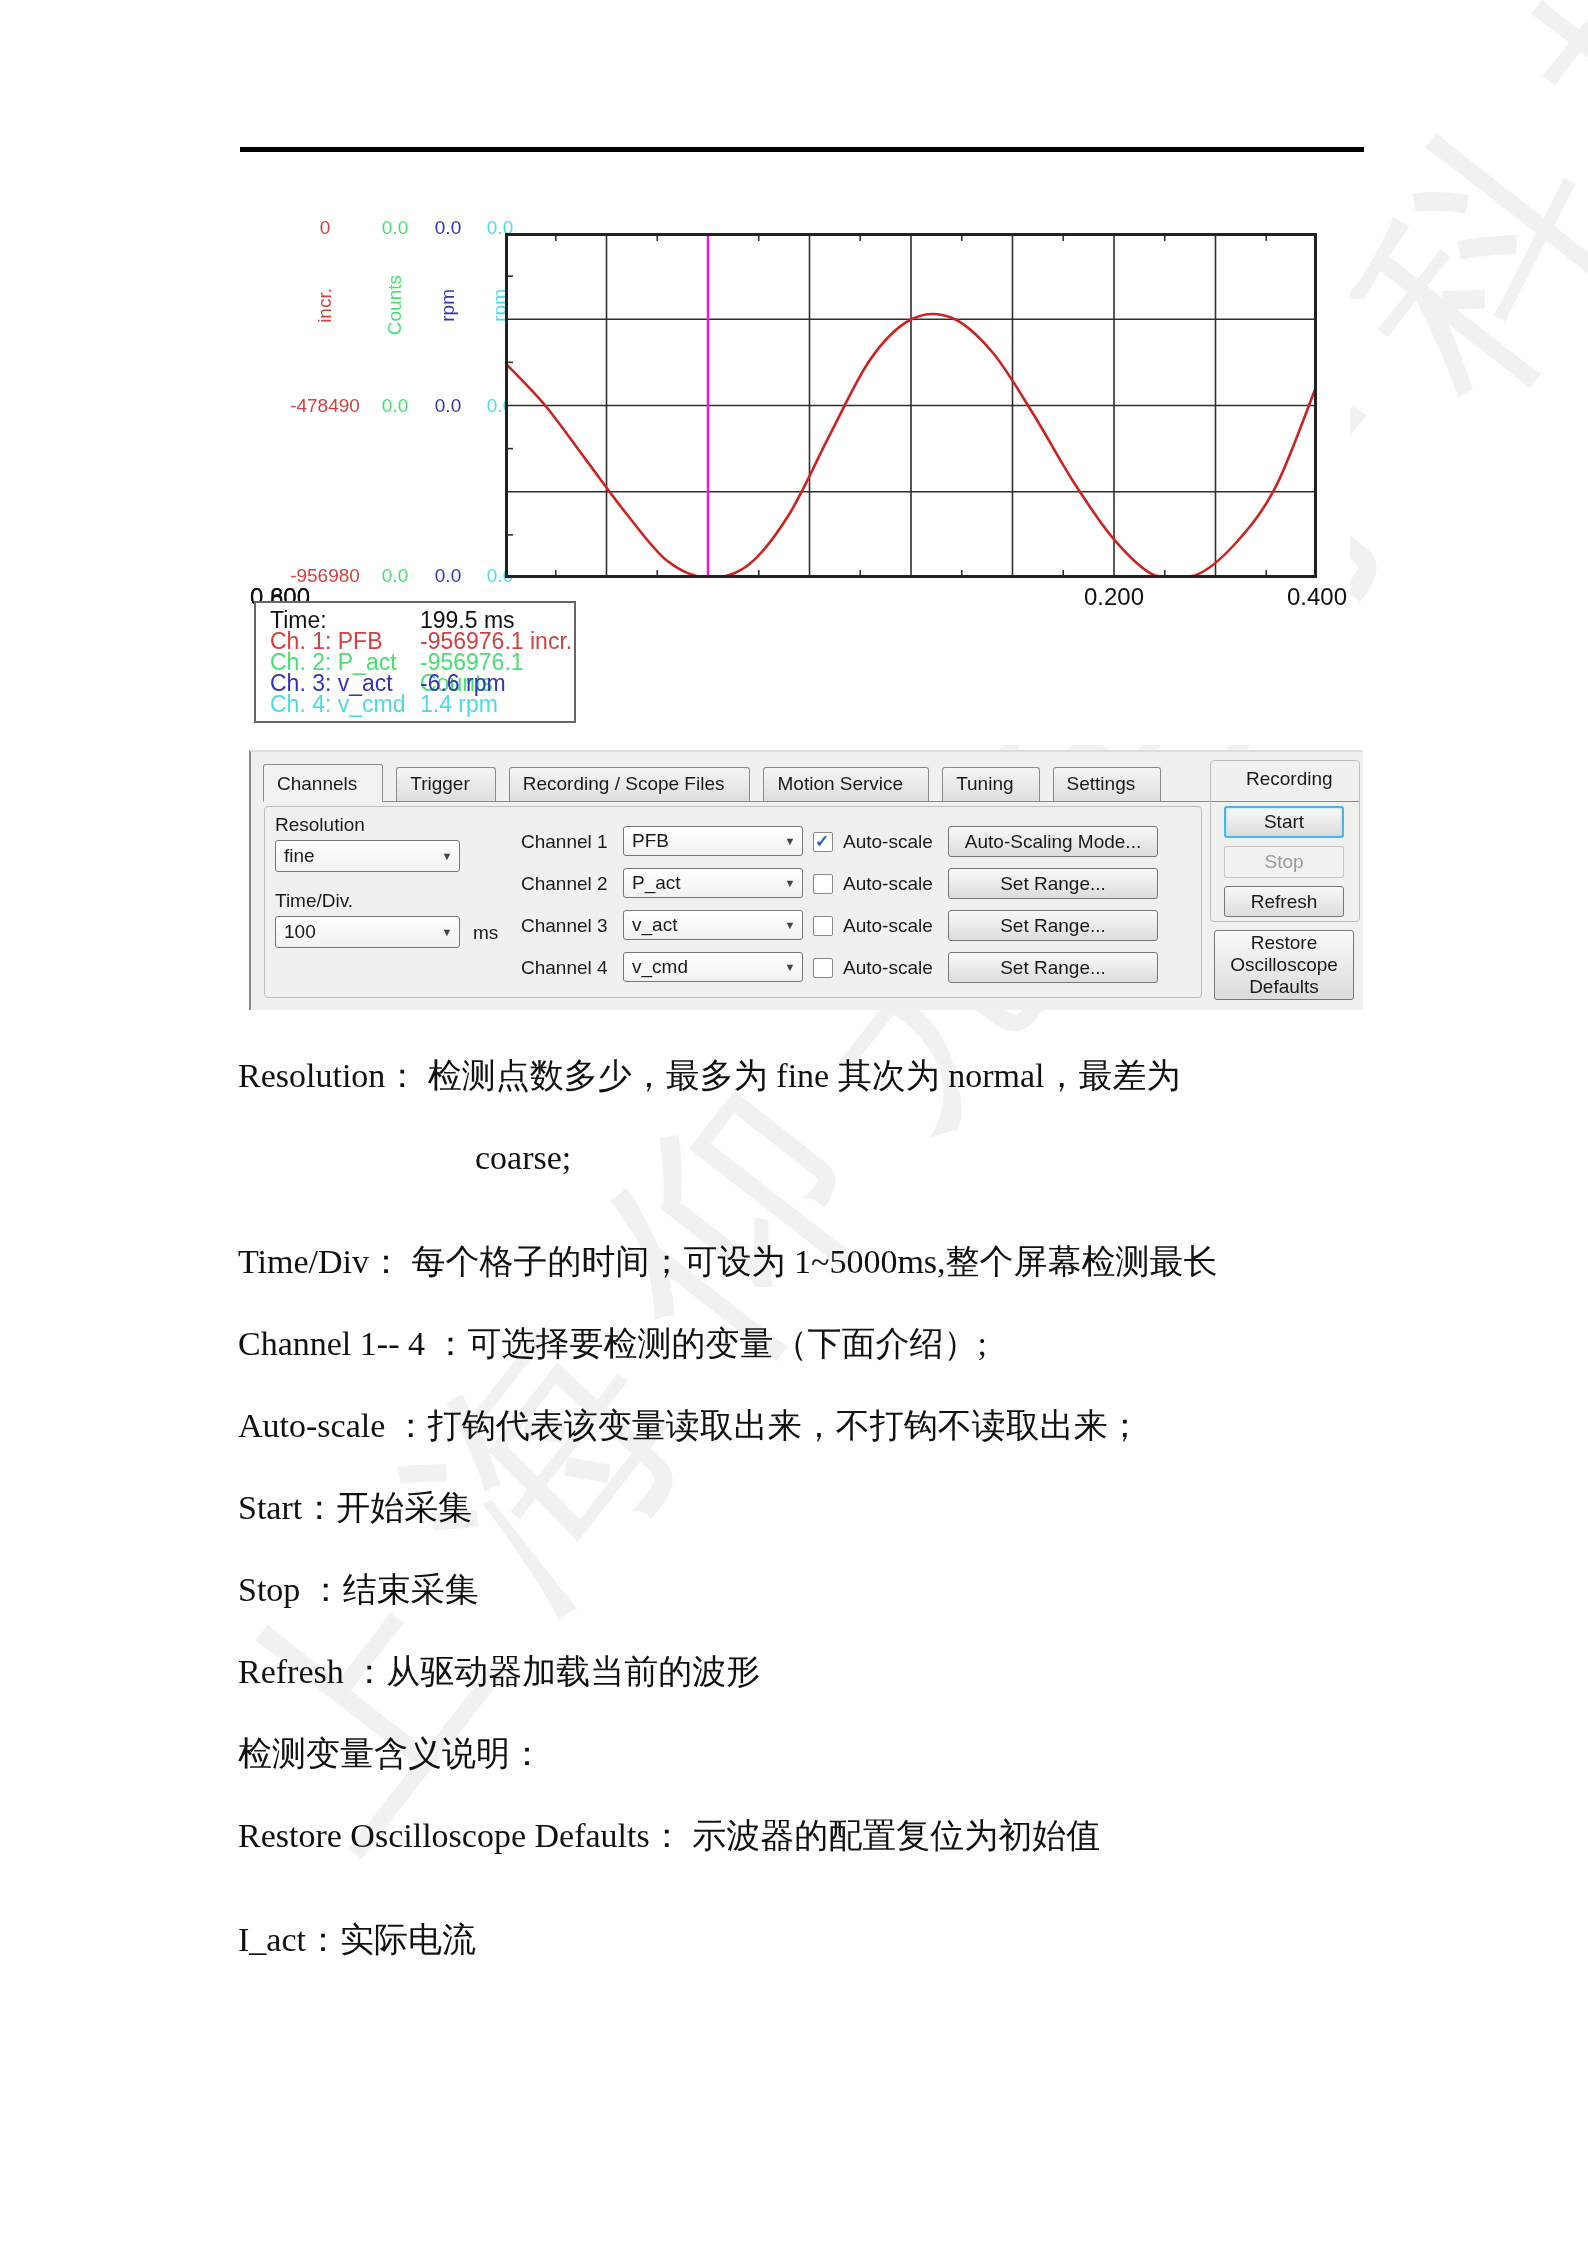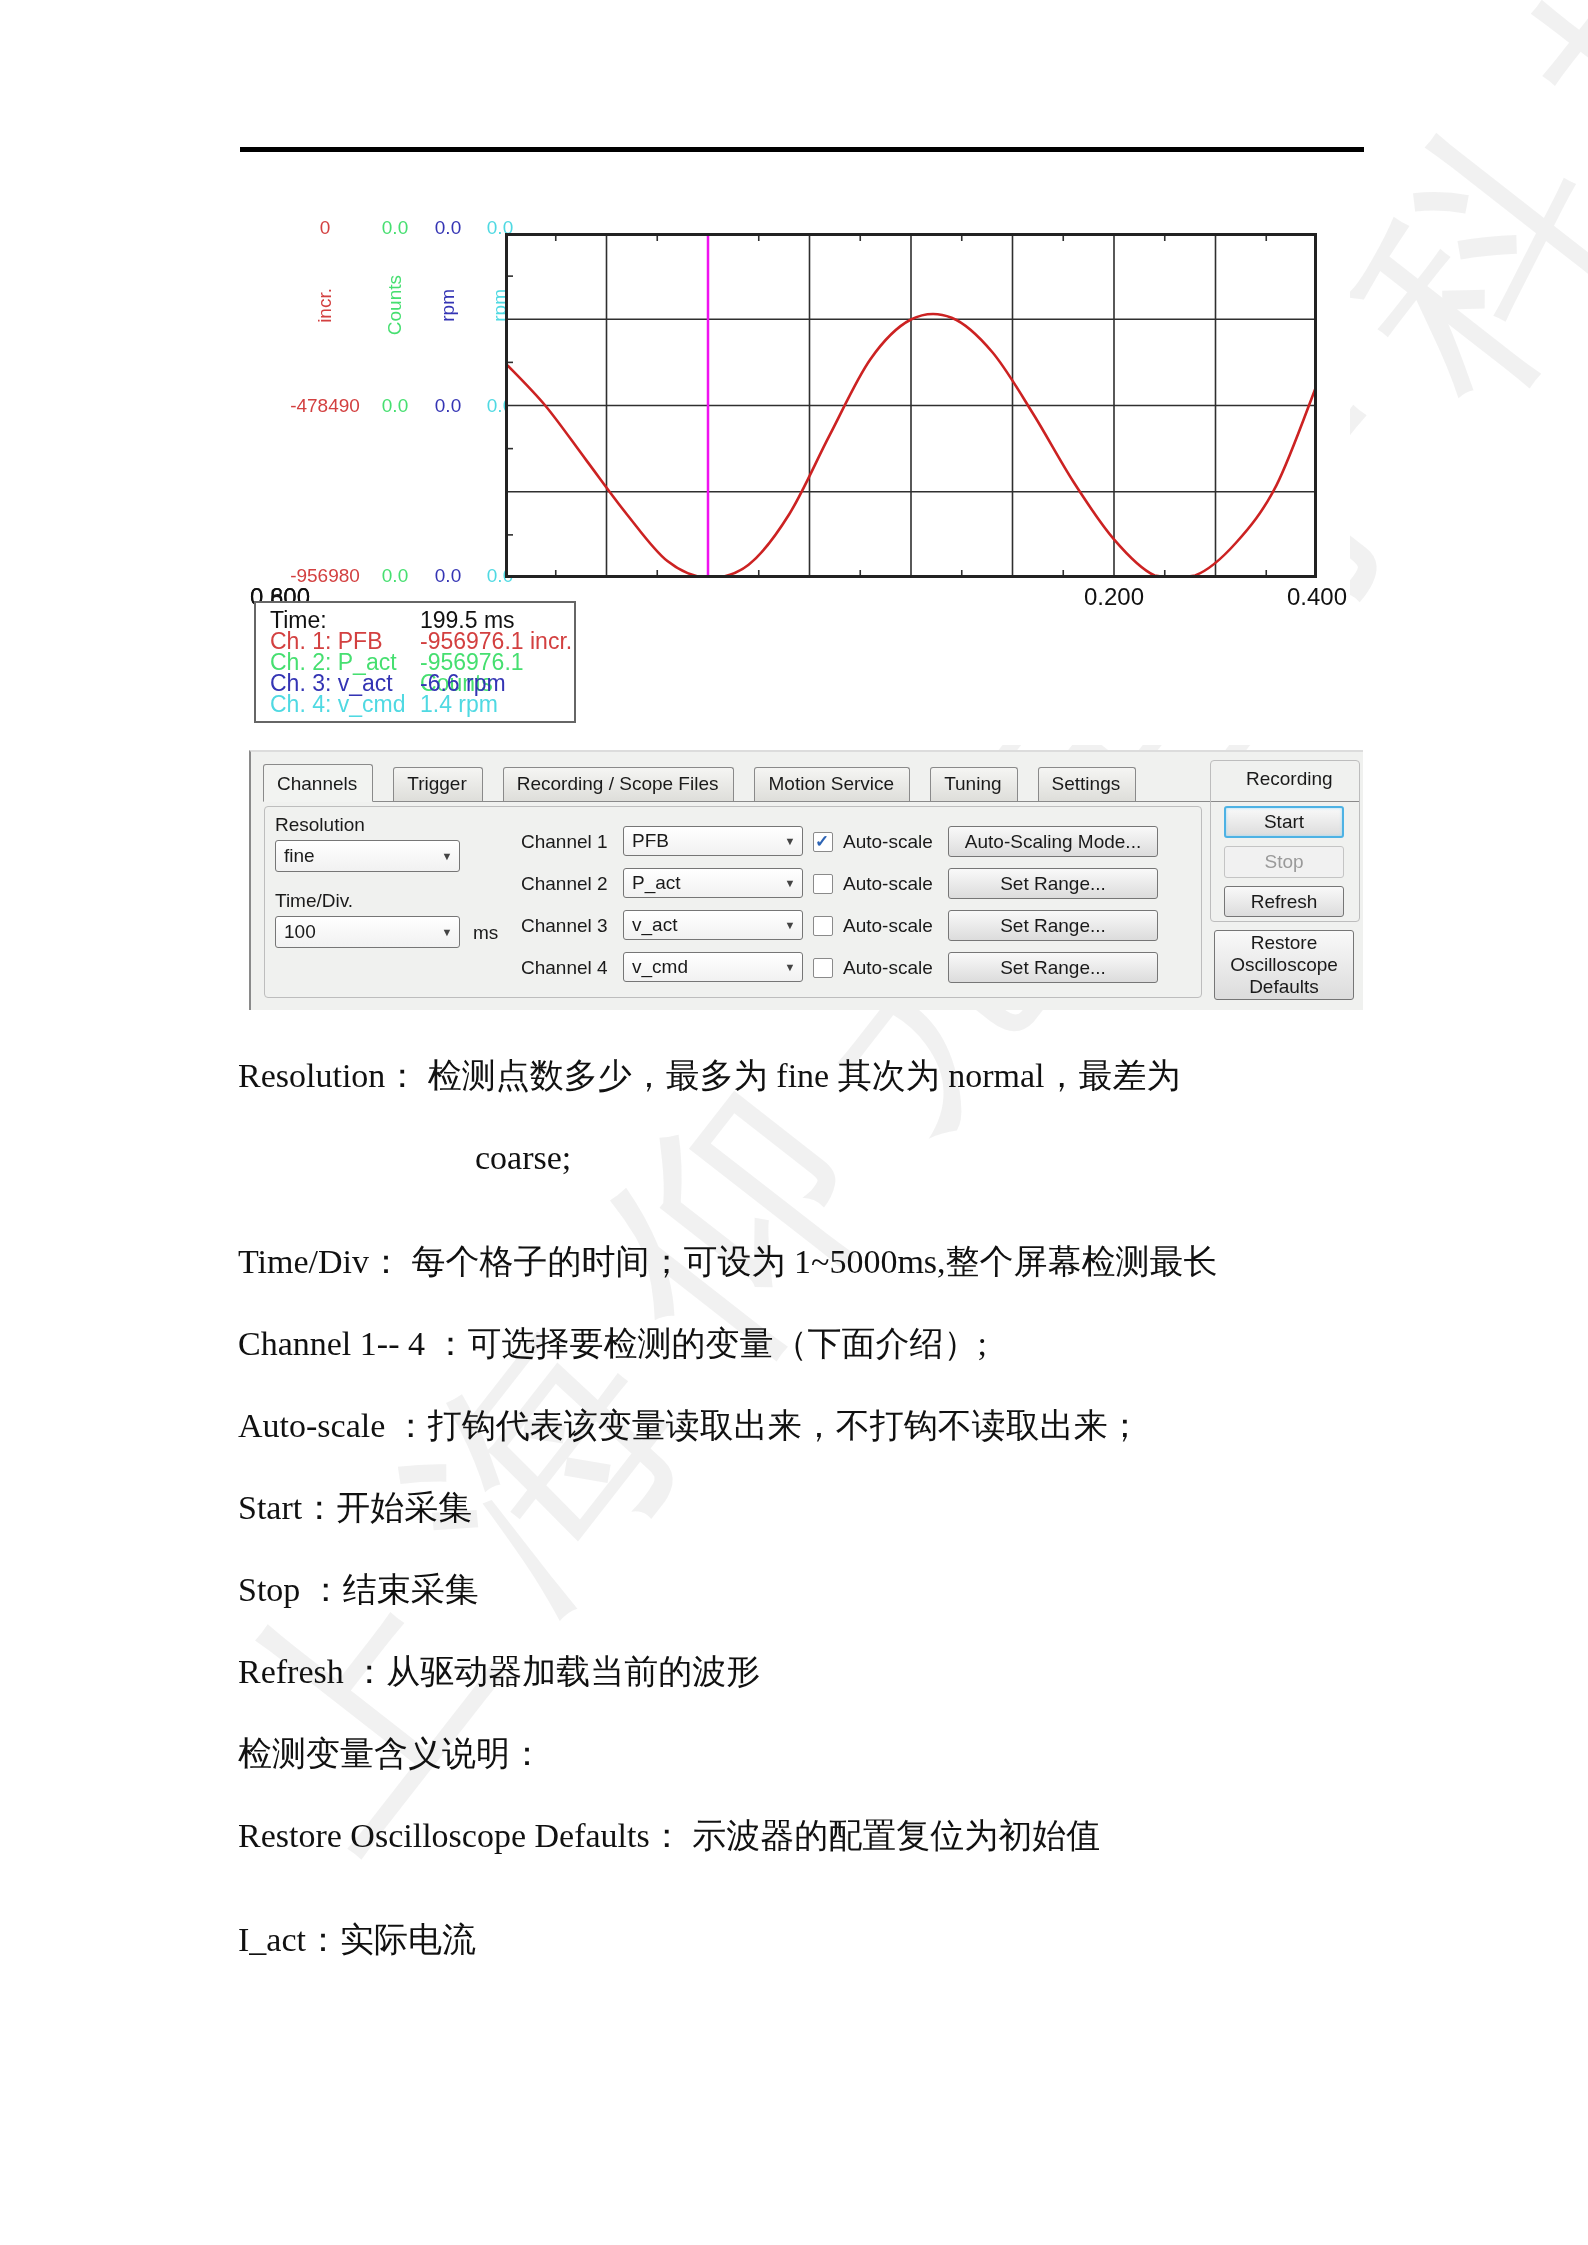--- a/index.html
+++ b/index.html
@@ -38,21 +38,21 @@
           background:#fff;padding:7px 0 0 14px;box-sizing:border-box;}
   .legend-row{display:flex;font-size:23px;height:21px;line-height:21px;}
   .legend-row .lg-label{width:150px;}
   .legend-row .lg-value{flex:1;}
 
   
   .panel{position:absolute;left:249px;top:750px;width:1112px;height:258px;background:#f0f1ef;
          border-left:2px solid #8a8a8a;border-top:2px solid #dcdcdc;font-size:19px;color:#1a1a1a;}
   .tabstrip{position:absolute;left:12px;top:13px;right:4px;height:36px;display:flex;
             align-items:flex-end;border-bottom:1px solid #8a8a8a;}
-  .tab{padding:5px 15px 6px 13px;border:1px solid #8a8a8a;border-bottom:none;margin-right:20px;
+  .tab{padding:5px 25px 6px 13px;border:1px solid #8a8a8a;border-bottom:none;margin-right:13px;
        background:linear-gradient(#f5f5f3,#dededa);border-radius:3px 3px 0 0;white-space:nowrap;
        position:relative;text-align:right;}
   .tab.active{background:#f2f3f1;padding-top:8px;margin-bottom:-1px;border-bottom:1px solid #f2f3f1;z-index:2;}
   .groupbox{position:absolute;left:13px;top:54px;width:936px;height:190px;border:1px solid #bdbdbd;
             border-radius:4px;}
   .rec-groupbox{position:absolute;left:959px;top:8px;width:148px;height:160px;border:1px solid #bdbdbd;
                 border-radius:4px;}
   .lbl{position:absolute;white-space:nowrap;}
   .combo{position:absolute;height:32px;border:1px solid #767676;border-radius:3px;background:#fff;
          background:linear-gradient(#ffffff,#f1f1f1);display:flex;align-items:center;box-sizing:border-box;}

